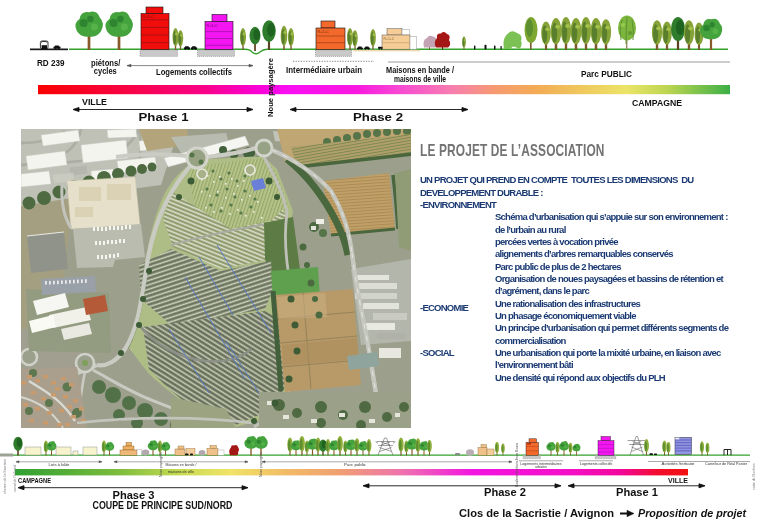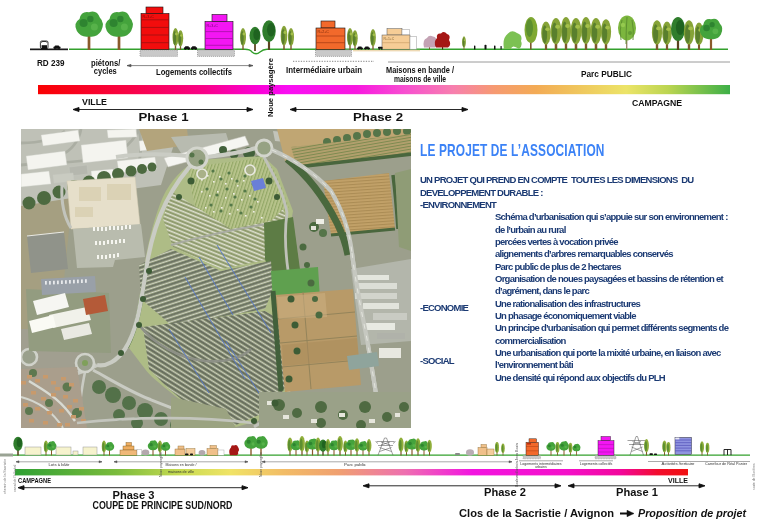--- a/index.html
+++ b/index.html
@@ -675,21 +675,21 @@
         <circle cx="270" cy="170" r="3.5"></circle>
         <circle cx="274" cy="196" r="3.5"></circle>
         <circle cx="276" cy="222" r="3.5"></circle>
         <circle cx="268" cy="250" r="3.5"></circle>
         <circle cx="254" cy="274" r="3.5"></circle>
         <circle cx="233" cy="292" r="3"></circle>
 </g>
 </g>
 </svg>
 
-<div class="abs" style="left:420px;top:141px;color:#3b82f6">
+<div class="abs" style="left:420px;top:141px;color:#737373">
 
 <div style="font-size:17px;font-weight:bold;transform:scaleX(0.70);transform-origin:0 0;white-space:nowrap;letter-spacing:0.2px">LE PROJET DE L’ASSOCIATION</div>
 </div>
 <div class="abs" style="left:420px;top:174.2px;width:345px;font-size:9.5px;font-weight:bold;letter-spacing:-0.75px;line-height:12.35px;color:#1b3a73">
 
 <div>UN PROJET QUI PREND EN COMPTE&nbsp; TOUTES LES DIMENSIONS&nbsp; DU</div>
 
 <div>DEVELOPPEMENT DURABLE :</div>
 
 <div>-ENVIRONNEMENT</div>
@@ -700,21 +700,21 @@
 <div style="margin-left:75px">alignements d’arbres remarquables conservés</div>
 <div style="margin-left:75px">Parc public de plus de 2 hectares</div>
 <div style="margin-left:75px">Organisation de noues paysagées et bassins de rétention et</div>
 <div style="margin-left:75px">d’agrément, dans le parc</div>
 
 <div style="margin-left:75px;position:relative"><span style="position:absolute;left:-75px;top:4px">-ECONOMIE</span>Une rationalisation des infrastructures</div>
 <div style="margin-left:75px">Un phasage économiquement viable</div>
 <div style="margin-left:75px">Un principe d’urbanisation qui permet différents segments de</div>
 <div style="margin-left:75px">commercialisation</div>
 
-<div style="margin-left:75px;position:relative"><span style="position:absolute;left:-75px;top:8px">-SOCIAL</span>Une urbanisation qui porte la mixité urbaine, en liaison avec</div>
+<div style="margin-left:75px;position:relative"><span style="position:absolute;left:-75px;top:0">-SOCIAL</span>Une urbanisation qui porte la mixité urbaine, en liaison avec</div>
 <div style="margin-left:75px">l’environnement bâti</div>
 <div style="margin-left:75px">Une densité qui répond aux objectifs du PLH</div>
 </div>
 
 <svg class="abs" style="left:0;top:432px" width="760" height="96" viewBox="0 0 760 96">
 <defs>
 <linearGradient id="barBot" x1="0" y1="0" x2="1" y2="0">
 <stop offset="0" stop-color="#2fa033"></stop>
         <stop offset="0.15" stop-color="#7abb3c"></stop>
 <stop offset="0.25" stop-color="#cadc52"></stop>

